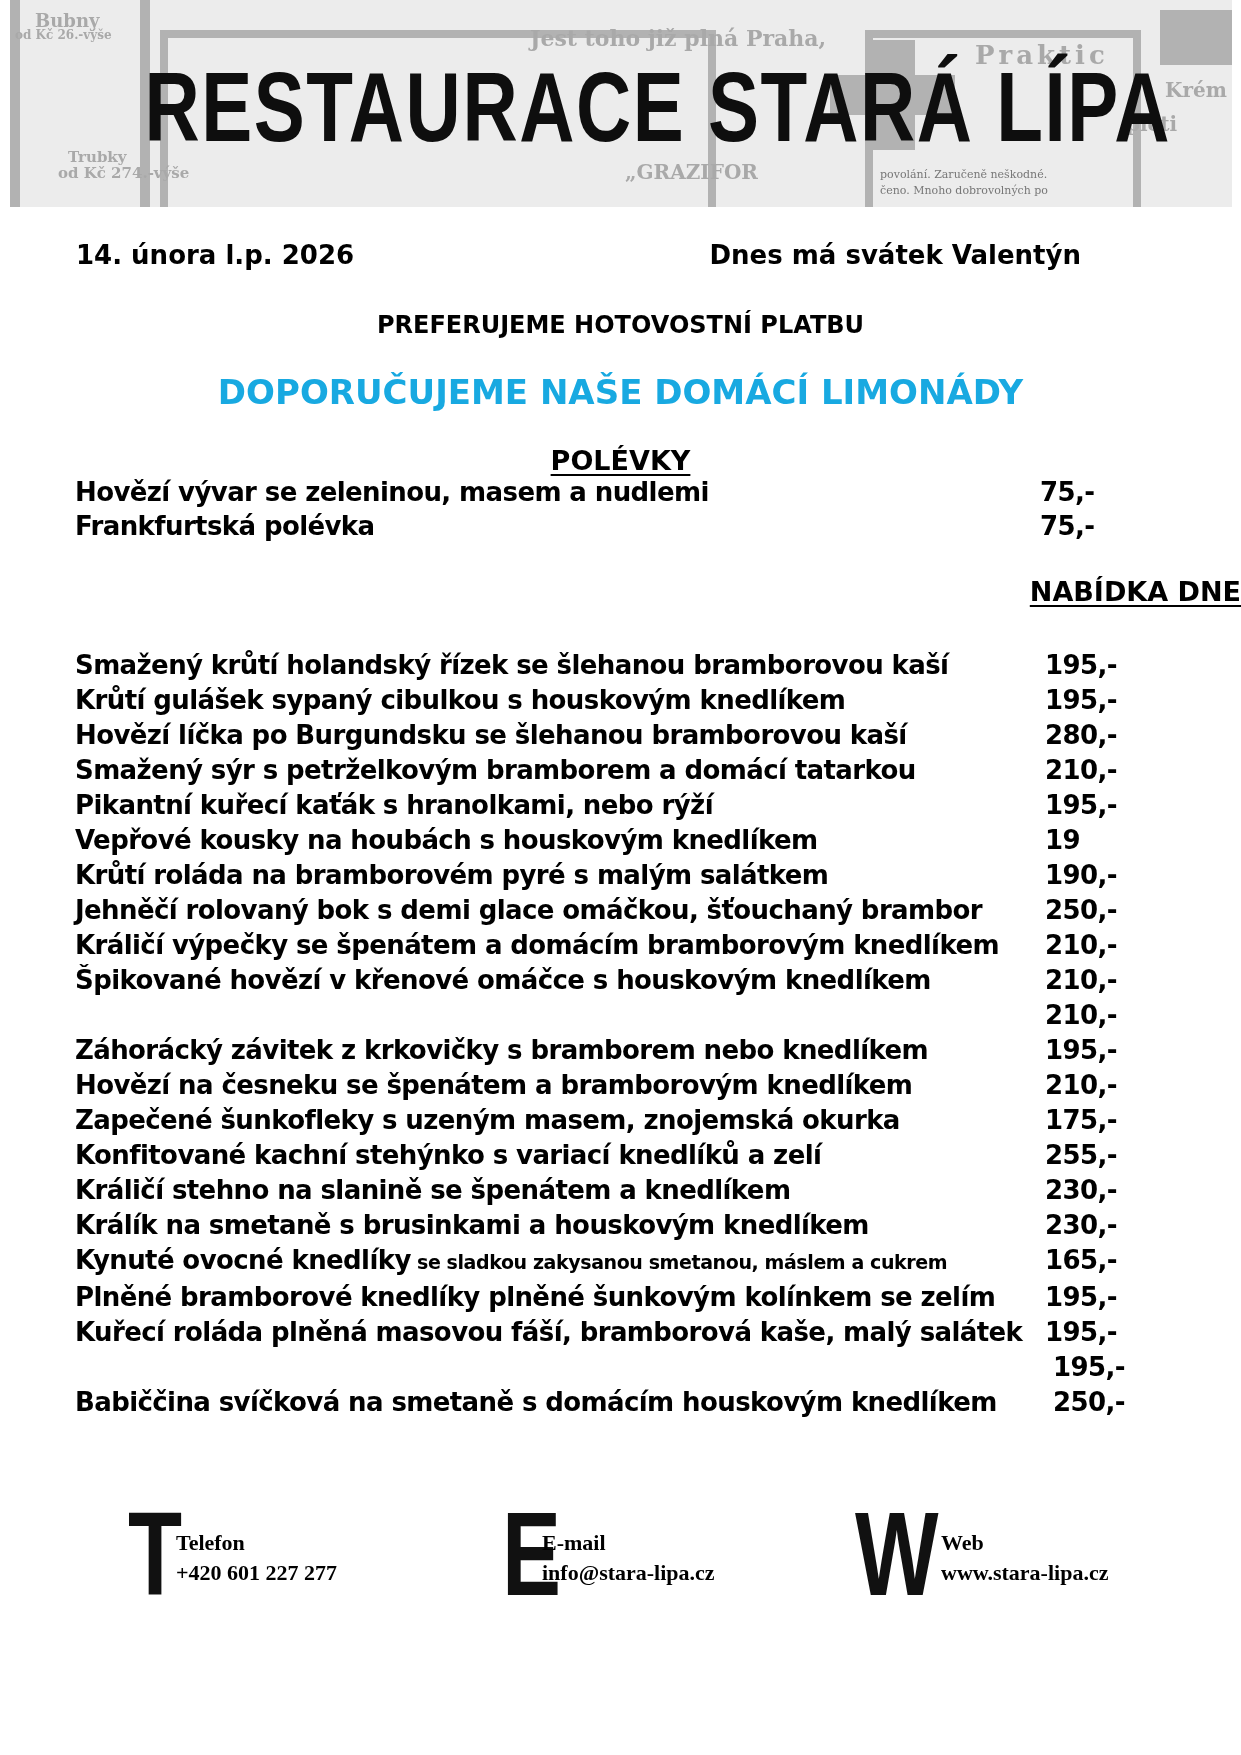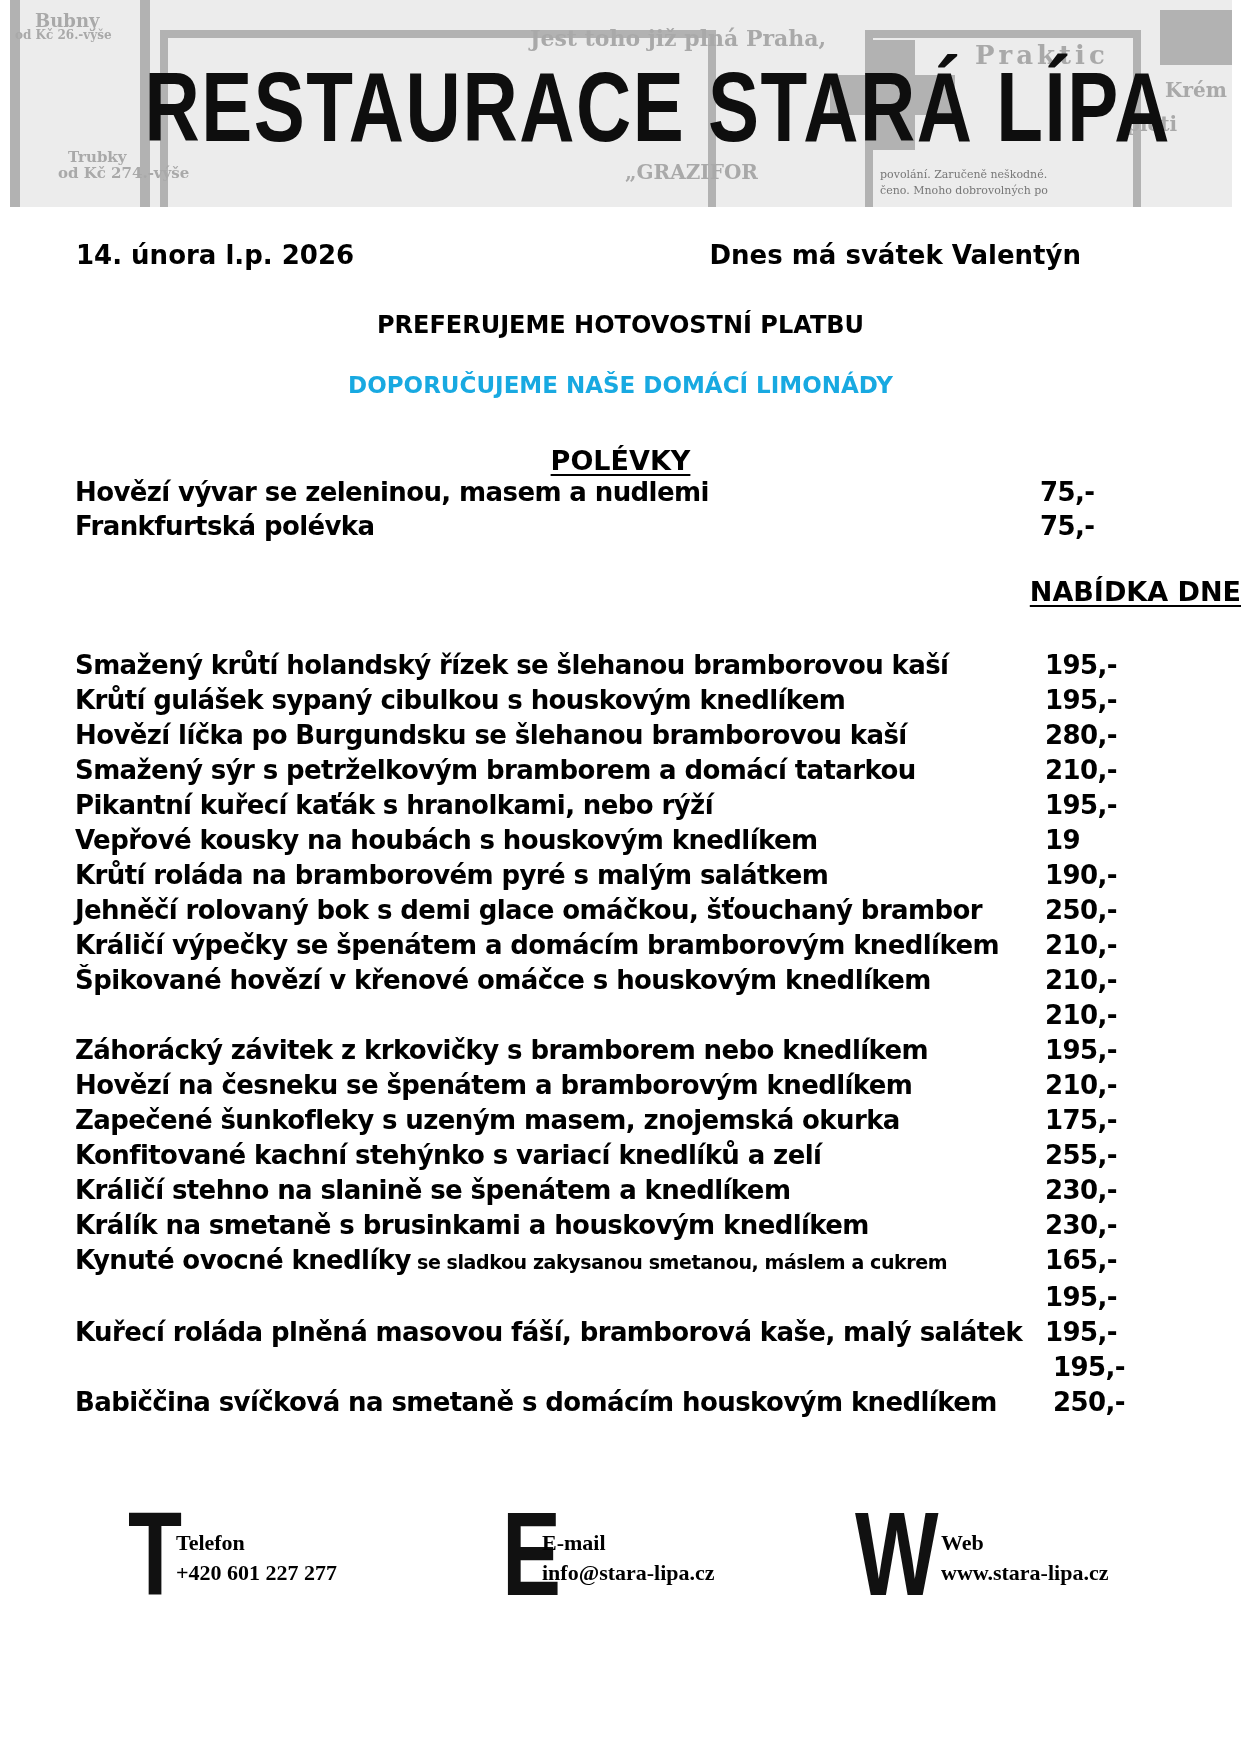--- a/index.html
+++ b/index.html
@@ -11,21 +11,21 @@
   .banner .frame { position: absolute; border: 8px solid #b2b2b2; }
   .banner .cross-v { position: absolute; background: #b2b2b2; }
   .banner .block { position: absolute; background: #b2b2b2; }
   .banner .title { position: absolute; left: 0; right: 0; top: 58px; text-align: center; font-family: "Liberation Sans", sans-serif; font-weight: bold; font-size: 98px; letter-spacing: 2px; color: #0e0e0e; transform: scaleX(0.78); transform-origin: center; line-height: 1; white-space: nowrap; }
 
   
   .date { position: absolute; left: 76px; top: 240px; font-size: 26px; font-weight: bold; font-family: "DejaVu Sans", sans-serif; }
   .nameday { position: absolute; right: 160px; top: 240px; font-size: 26px; font-weight: bold; font-family: "DejaVu Sans", sans-serif; }
 
   .pay { position: absolute; left: 0; width: 1241px; top: 311px; text-align: center; font-size: 24px; font-weight: bold; }
-  .promo { position: absolute; left: 0; width: 1241px; top: 372px; text-align: center; font-size: 23px; font-weight: bold; color: #18a9e1; }
+  .promo { position: absolute; left: 0; width: 1241px; top: 372px; text-align: center; font-size: 34px; font-weight: bold; color: #18a9e1; }
 
   .section-title { position: absolute; left: 0; width: 1241px; text-align: center; font-size: 27px; font-weight: bold; text-decoration: underline; text-underline-offset: 4px; }
   .sec-soup { top: 445px; }
   .sec-day { top: 576px; text-align: right; }
 
   .row { position: absolute; left: 75px; width: 1060px; height: 34px; font-size: 26px; font-weight: bold; font-family: "DejaVu Sans", sans-serif; letter-spacing: -0.6px; white-space: nowrap; }
   .row .name { position: absolute; left: 0; top: 0; }
   .row .name .small { font-size: 19px; letter-spacing: -0.4px; }
   .row .price { position: absolute; left: 970px; top: 0; }
   .soup .price { left: 965px; }
@@ -145,20 +145,21 @@
   </div>
 <div class="row" style="top:1210px;">
     <span class="name">Králík na smetaně s brusinkami a houskovým knedlíkem</span>
     <span class="price">230,-</span>
   </div>
 <div class="row" style="top:1245px;">
     <span class="name"><span>Kynuté ovocné knedlíky</span><span class="small"> se sladkou zakysanou smetanou, máslem a cukrem</span></span>
     <span class="price">165,-</span>
   </div>
 <div class="row" style="top:1282px;">
+    <span class="name">Plněné bramborové knedlíky plněné šunkovým kolínkem se zelím</span>
     <span class="price">195,-</span>
   </div>
 <div class="row" style="top:1317px;">
     <span class="name">Kuřecí roláda plněná masovou fáší, bramborová kaše, malý salátek</span>
     <span class="price">195,-</span>
   </div>
 <div class="row" style="top:1352px;">
     <span class="price" style="left:978px;">195,-</span>
   </div>
 <div class="row" style="top:1387px;">

